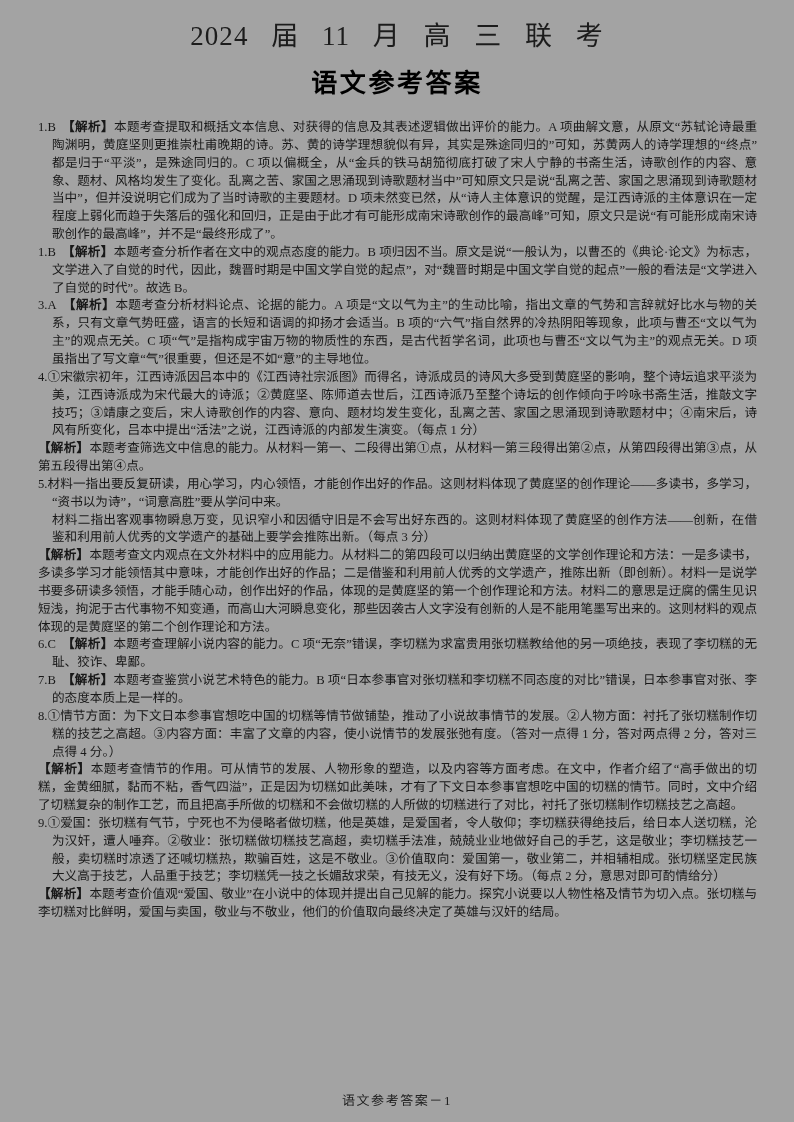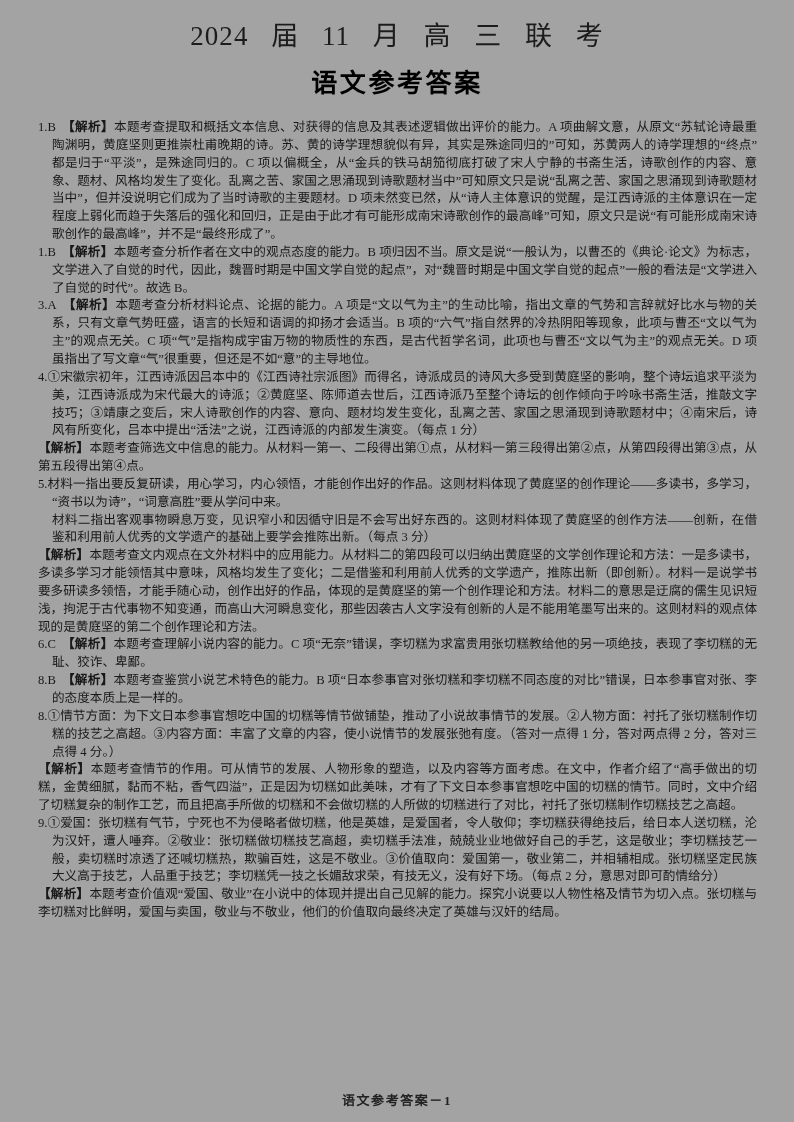--- a/index.html
+++ b/index.html
@@ -64,21 +64,20 @@
   .lbl-tight { margin-right: 0; }
   .page-footer {
     position: absolute;
     left: 0;
     width: 794px;
     top: 1090px;
     text-align: center;
     font-size: 13px;
     letter-spacing: 0.12em;
     color: #222;
-    font-weight: bold;
   }
 </style>
 </head>
 <body>
 
 <div class="page">
 
   <h1 class="exam-title">2024 届 11 月 高 三 联 考</h1>
   <h2 class="answers-title">语文参考答案</h2>
 
@@ -90,25 +89,25 @@
 
     <div class="block item"><span class="lbl">3.A</span><span class="jx">【解析】</span><span>本题考查分析材料论点、论据的能力。A 项是“文以气为主”的生动比喻，指出文章的气势和言辞就好比水与物的关系，只有文章气势旺盛，语言的长短和语调的抑扬才会适当。B 项的“六气”指自然界的冷热阴阳等现象，此项与曹丕“文以气为主”的观点无关。C 项“气”是指构成宇宙万物的物质性的东西，是古代哲学名词，此项也与曹丕“文以气为主”的观点无关。D 项虽指出了写文章“气”很重要，但还是不如“意”的主导地位。</span></div>
 
     <div class="block item"><span class="lbl lbl-tight">4.</span><span>①宋徽宗初年，江西诗派因吕本中的《江西诗社宗派图》而得名，诗派成员的诗风大多受到黄庭坚的影响，整个诗坛追求平淡为美，江西诗派成为宋代最大的诗派；②黄庭坚、陈师道去世后，江西诗派乃至整个诗坛的创作倾向于吟咏书斋生活，推敲文字技巧；③靖康之变后，宋人诗歌创作的内容、意向、题材均发生变化，乱离之苦、家国之思涌现到诗歌题材中；④南宋后，诗风有所变化，吕本中提出“活法”之说，江西诗派的内部发生演变。（每点 1 分）</span></div>
 
     <div class="block jiexi-block"><span class="jx">【解析】</span><span>本题考查筛选文中信息的能力。从材料一第一、二段得出第①点，从材料一第三段得出第②点，从第四段得出第③点，从第五段得出第④点。</span></div>
 
     <div class="block item"><span class="lbl lbl-tight">5.</span><span>材料一指出要反复研读，用心学习，内心领悟，才能创作出好的作品。这则材料体现了黄庭坚的创作理论——多读书，多学习，“资书以为诗”，“词意高胜”要从学问中来。
 材料二指出客观事物瞬息万变，见识窄小和因循守旧是不会写出好东西的。这则材料体现了黄庭坚的创作方法——创新，在借鉴和利用前人优秀的文学遗产的基础上要学会推陈出新。（每点 3 分）</span></div>
 
-    <div class="block jiexi-block"><span class="jx">【解析】</span><span>本题考查文内观点在文外材料中的应用能力。从材料二的第四段可以归纳出黄庭坚的文学创作理论和方法：一是多读书，多读多学习才能领悟其中意味，风格均发生了变化；二是借鉴和利用前人优秀的文学遗产，推陈出新（即创新）。材料一是说学书要多研读多领悟，才能手随心动，创作出好的作品，体现的是黄庭坚的第一个创作理论和方法。材料二的意思是迂腐的儒生见识短浅，拘泥于古代事物不知变通，而高山大河瞬息变化，那些因袭古人文字没有创新的人是不能用笔墨写出来的。这则材料的观点体现的是黄庭坚的第二个创作理论和方法。</span></div>
+    <div class="block jiexi-block"><span class="jx">【解析】</span><span>本题考查文内观点在文外材料中的应用能力。从材料二的第四段可以归纳出黄庭坚的文学创作理论和方法：一是多读书，多读多学习才能领悟其中意味，才能创作出好的作品；二是借鉴和利用前人优秀的文学遗产，推陈出新（即创新）。材料一是说学书要多研读多领悟，才能手随心动，创作出好的作品，体现的是黄庭坚的第一个创作理论和方法。材料二的意思是迂腐的儒生见识短浅，拘泥于古代事物不知变通，而高山大河瞬息变化，那些因袭古人文字没有创新的人是不能用笔墨写出来的。这则材料的观点体现的是黄庭坚的第二个创作理论和方法。</span></div>
 
     <div class="block item"><span class="lbl">6.C</span><span class="jx">【解析】</span><span>本题考查理解小说内容的能力。C 项“无奈”错误，李切糕为求富贵用张切糕教给他的另一项绝技，表现了李切糕的无耻、狡诈、卑鄙。</span></div>
 
-    <div class="block item"><span class="lbl">8.B</span><span class="jx">【解析】</span><span>本题考查鉴赏小说艺术特色的能力。B 项“日本参事官对张切糕和李切糕不同态度的对比”错误，日本参事官对张、李的态度本质上是一样的。</span></div>
+    <div class="block item"><span class="lbl">7.B</span><span class="jx">【解析】</span><span>本题考查鉴赏小说艺术特色的能力。B 项“日本参事官对张切糕和李切糕不同态度的对比”错误，日本参事官对张、李的态度本质上是一样的。</span></div>
 
     <div class="block item"><span class="lbl lbl-tight">8.</span><span>①情节方面：为下文日本参事官想吃中国的切糕等情节做铺垫，推动了小说故事情节的发展。②人物方面：衬托了张切糕制作切糕的技艺之高超。③内容方面：丰富了文章的内容，使小说情节的发展张弛有度。（答对一点得 1 分，答对两点得 2 分，答对三点得 4 分。）</span></div>
 
     <div class="block jiexi-block"><span class="jx">【解析】</span><span>本题考查情节的作用。可从情节的发展、人物形象的塑造，以及内容等方面考虑。在文中，作者介绍了“高手做出的切糕，金黄细腻，黏而不粘，香气四溢”，正是因为切糕如此美味，才有了下文日本参事官想吃中国的切糕的情节。同时，文中介绍了切糕复杂的制作工艺，而且把高手所做的切糕和不会做切糕的人所做的切糕进行了对比，衬托了张切糕制作切糕技艺之高超。</span></div>
 
     <div class="block item"><span class="lbl lbl-tight">9.</span><span>①爱国：张切糕有气节，宁死也不为侵略者做切糕，他是英雄，是爱国者，令人敬仰；李切糕获得绝技后，给日本人送切糕，沦为汉奸，遭人唾弃。②敬业：张切糕做切糕技艺高超，卖切糕手法准，兢兢业业地做好自己的手艺，这是敬业；李切糕技艺一般，卖切糕时凉透了还喊切糕热，欺骗百姓，这是不敬业。③价值取向：爱国第一，敬业第二，并相辅相成。张切糕坚定民族大义高于技艺，人品重于技艺；李切糕凭一技之长媚敌求荣，有技无义，没有好下场。（每点 2 分，意思对即可酌情给分）</span></div>
 
     <div class="block jiexi-block"><span class="jx">【解析】</span><span>本题考查价值观“爱国、敬业”在小说中的体现并提出自己见解的能力。探究小说要以人物性格及情节为切入点。张切糕与李切糕对比鲜明，爱国与卖国，敬业与不敬业，他们的价值取向最终决定了英雄与汉奸的结局。</span></div>
 
 

